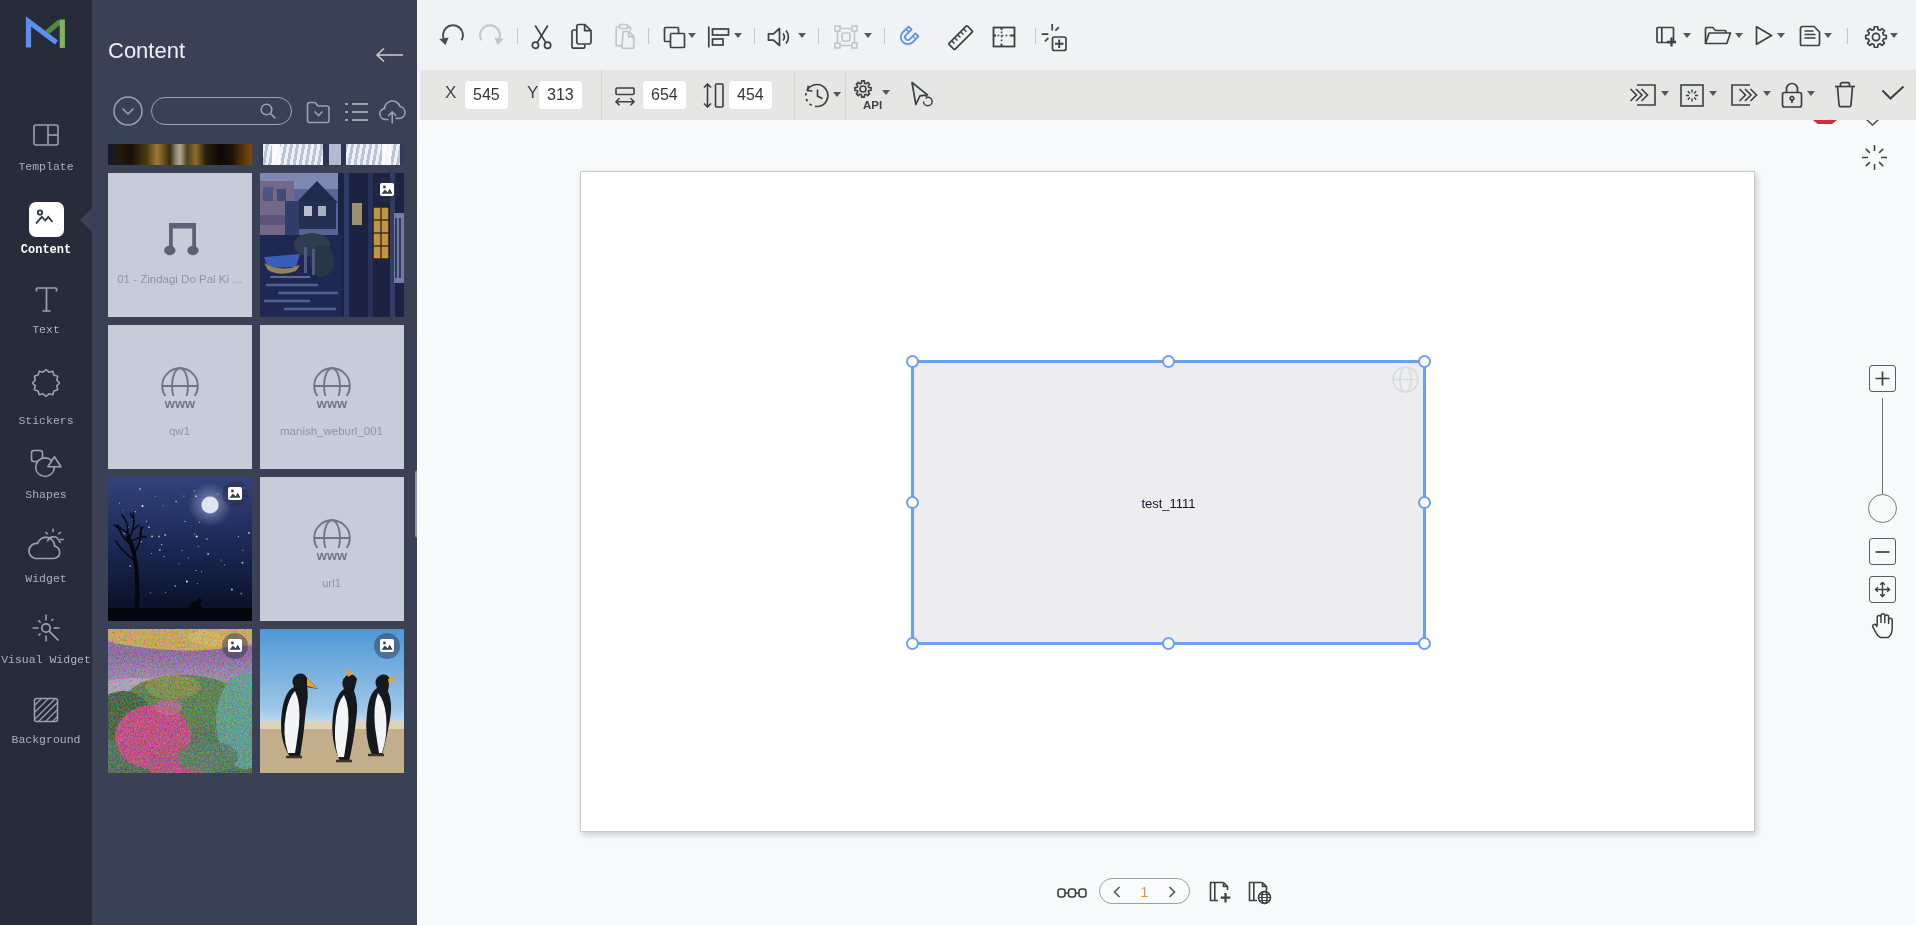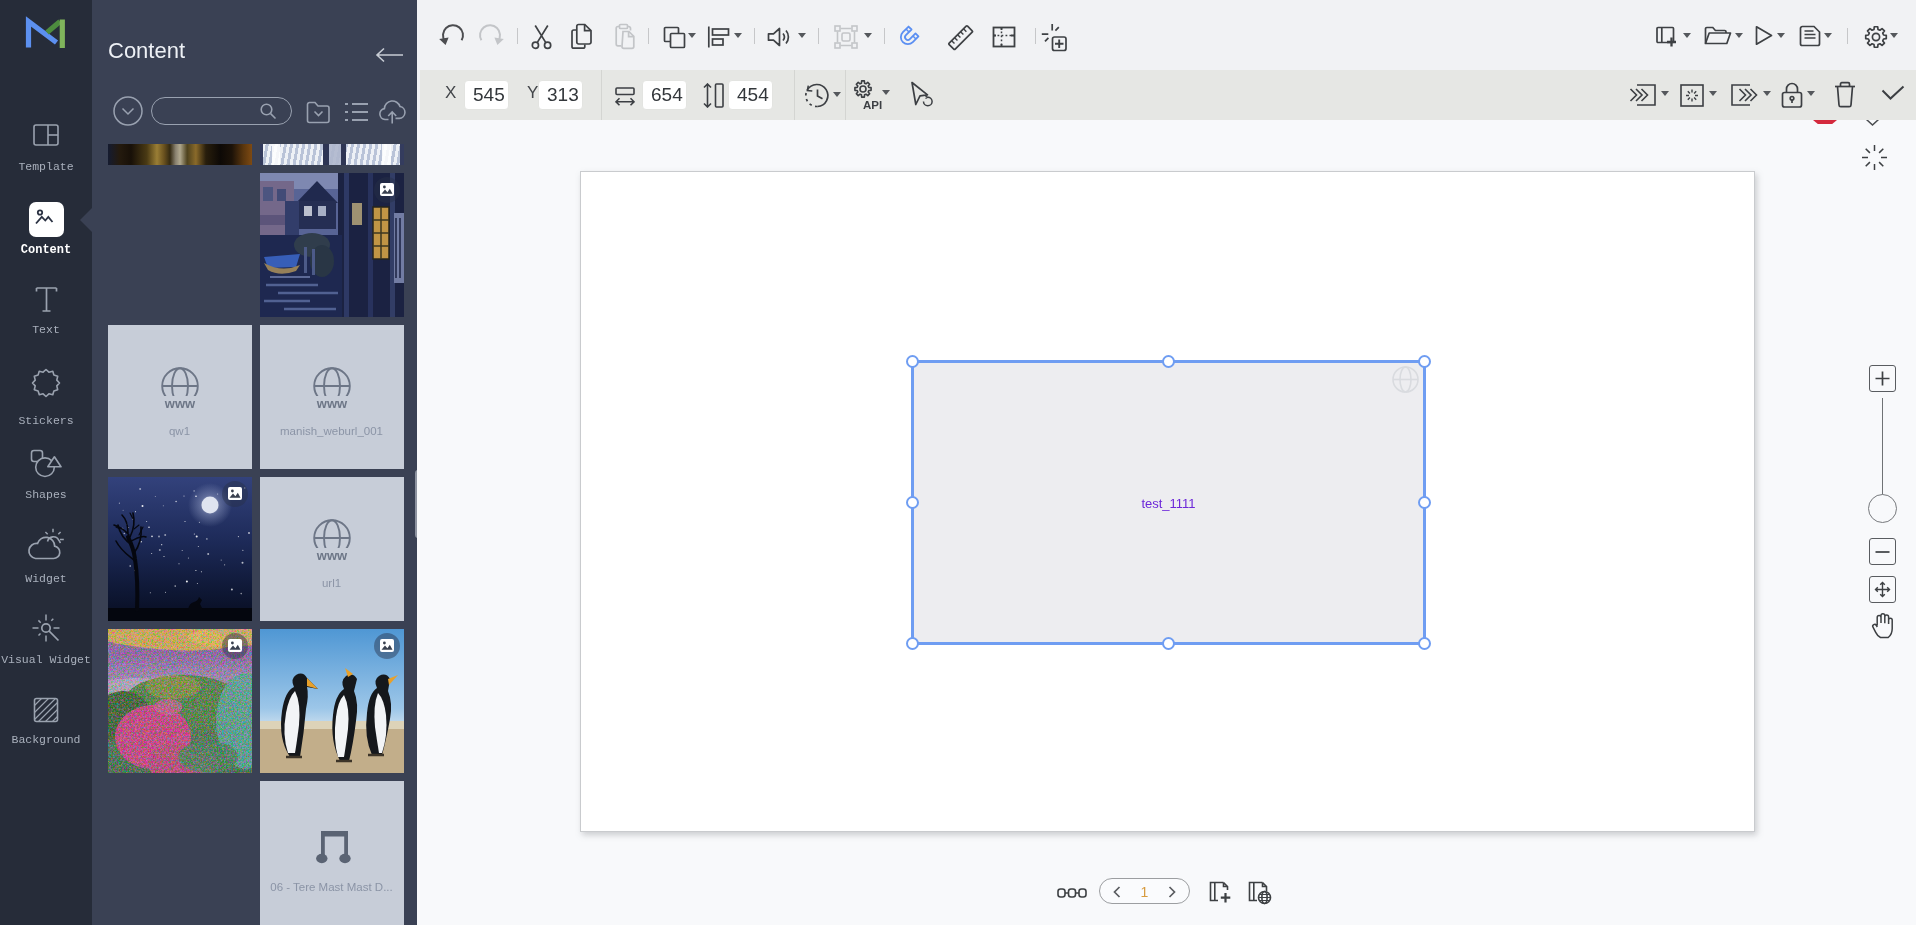--- a/index.html
+++ b/index.html
@@ -23,28 +23,28 @@
 .badge svg { position:absolute; left:6px; top:6px; }
 #scrollthumb { position:absolute; left:323px; top:470px; width:6px; height:68px; background:#8d93a0; border-radius:3px; }
 
 
 #topbars { position:absolute; left:417px; top:0; width:1499px; height:120px; background:#f1f2f4; z-index:3; }
 #toolbar2 { position:absolute; left:3px; top:70px; width:1496px; height:50px; background:#e6e7e4; }
 .tbsep1 { position:absolute; top:28px; width:1px; height:16px; background:#c6c7c9; }
 .tbsep2 { position:absolute; top:0; width:1px; height:50px; background:#d4d5d2; }
 .tbicon { position:absolute; }
 .caret { position:absolute; width:0; height:0; border-left:4px solid transparent; border-right:4px solid transparent; border-top:5px solid #55585c; }
-.tbinput { position:absolute; top:10px; width:45px; height:30px; background:#ffffff; border:1px solid #e3e4e1; border-radius:4px; font-size:19px; color:#33373b; line-height:28px; padding-left:8px; }
+.tbinput { position:absolute; top:10px; width:45px; height:30px; background:#ffffff; border:1px solid #e3e4e1; border-radius:4px; font-size:16px; color:#33373b; line-height:28px; padding-left:8px; }
 .tblabel { position:absolute; top:13px; font-size:17px; color:#43464a; }
 
 
 #canvas { position:absolute; left:417px; top:120px; width:1499px; height:805px; background:#f8f9fb; }
 #page { position:absolute; left:163px; top:51px; width:1175px; height:661px; background:#ffffff; border:1px solid #c9cbce; box-shadow:2px 3px 6px rgba(120,124,130,0.35); }
 #sel { position:absolute; left:330px; top:188px; width:515px; height:285px; background:#ededf0; border:3px solid #6f9df2; }
-#sel .txt { position:absolute; left:0; right:0; top:133px; text-align:center; font-size:13px; color:#6d28d9; }
+#sel .txt { position:absolute; left:0; right:0; top:133px; text-align:center; font-size:13px; color:#0f172a; }
 .handle { position:absolute; width:13px; height:13px; border-radius:50%; background:#ffffff; border:2px solid #6f9df2; }
 
 .zbtn { position:absolute; left:1452px; width:27px; height:27px; border:1px solid #595c60; border-radius:3px; background:transparent; }
 
 #pill { position:absolute; left:682px; top:758px; width:91px; height:26px; border:1px solid #9c9ea1; border-radius:13px; background:#fafbfd; }
 #pill .num { position:absolute; left:0; right:0; top:5px; text-align:center; font-size:14px; color:#d79b3f; }
 #redbadge { position:absolute; left:1396px; top:0px; width:24px; height:4px; background:#d42a3d; clip-path:polygon(0 0,100% 0,80% 100%,20% 100%); }
 </style>
 </head>
 <body>
@@ -142,20 +142,30 @@
   <svg width="28" height="25" viewBox="0 0 28 25" fill="none" stroke="#99a1b0" stroke-width="1.6" style="position:absolute;left:287px;top:100px">
     <path d="M9.5,19.5 h-3.5 a5.5,5.5 0 0 1 -0.6,-10.9 A8,8 0 0 1 21,6.5 a6,6 0 0 1 -0.8,11.9 h-3.7"></path>
     <path d="M13.2,23.5 V12.5 M9.2,16 l4,-4 4,4"></path>
   </svg>
   <div id="grid">
 
     <div class="tile" style="left:15.5px;top:-123px;background:#120d07;background-image:linear-gradient(90deg,#151b30 0%,#241a0e 8%,#181008 16%,#4a3a14 27%,#9a7e35 34%,#68501e 39%,#342a12 43%,#8a8270 47%,#b0a88e 50%,#4e421e 55%,#8a6a2a 61%,#281e0c 68%,#0d0906 78%,#1c1208 86%,#5a360e 94%,#7e4a12 100%)"></div>
     <div class="tile" style="left:167.5px;top:-123px;background-color:#c6cede;background-image:linear-gradient(90deg,#343c5e 0 2%,rgba(0,0,0,0) 2% 8%,rgba(255,255,255,0.85) 8% 14%,rgba(0,0,0,0) 14% 44%,#2e3554 44% 48%,rgba(175,183,205,0.9) 48% 56%,#2e3554 56% 60%,rgba(0,0,0,0) 60% 85%,rgba(255,255,255,0.85) 85% 91%,rgba(0,0,0,0) 91% 97%,#343c5e 97% 100%),repeating-linear-gradient(100deg,#eef1f6 0 3px,#b9c3d8 3px 6px)">
     </div>
 
+    <div class="tile" style="left:15.5px;top:29px">
+      <svg width="38" height="36" viewBox="0 0 38 36" fill="#5a6373" style="position:absolute;left:54px;top:48px">
+        <rect x="7" y="2" width="27" height="5.5"></rect>
+        <rect x="7" y="2" width="3.8" height="26"></rect>
+        <rect x="30.2" y="2" width="3.8" height="26"></rect>
+        <ellipse cx="7.8" cy="29.5" rx="5.7" ry="4.7"></ellipse>
+        <ellipse cx="31" cy="29.5" rx="5.7" ry="4.7"></ellipse>
+      </svg>
+      <div class="tcap">01 - Zindagi Do Pal Ki ...</div>
+    </div>
     <div class="tile" style="left:167.5px;top:29px">
       <svg width="144" height="144" viewBox="0 0 144 144">
         <rect width="144" height="144" fill="#6a76ab"></rect>
         <rect width="144" height="16" fill="#9aa5cf"></rect>
         <rect x="0" y="8" width="34" height="62" fill="#8d7c9d"></rect>
         <rect x="3" y="14" width="10" height="14" fill="#5a6390"></rect>
         <rect x="17" y="16" width="9" height="12" fill="#4e5685"></rect>
         <rect x="0" y="42" width="30" height="10" fill="#6f6288"></rect>
         <polygon points="36,30 57,8 78,30" fill="#222b50"></polygon>
         <rect x="38" y="28" width="38" height="28" fill="#283156"></rect>
@@ -398,30 +408,20 @@
       </svg>
       <div class="badge">
           <svg width="14" height="13" viewBox="0 0 14 13">
             <rect width="14" height="13" rx="2" fill="#fff"></rect>
             <circle cx="4.4" cy="4" r="1.4" fill="#39404f"></circle>
             <path d="M1.5,10.8 L5,6.6 L7.4,9.2 L9.8,5.8 L12.5,10.8 z" fill="#39404f"></path>
           </svg>
         </div>
     </div>
 
-    <div class="tile" style="left:167.5px;top:637px">
-      <svg width="38" height="36" viewBox="0 0 38 36" fill="#5a6373" style="position:absolute;left:54px;top:48px">
-        <rect x="7" y="2" width="27" height="5.5"></rect>
-        <rect x="7" y="2" width="3.8" height="26"></rect>
-        <rect x="30.2" y="2" width="3.8" height="26"></rect>
-        <ellipse cx="7.8" cy="29.5" rx="5.7" ry="4.7"></ellipse>
-        <ellipse cx="31" cy="29.5" rx="5.7" ry="4.7"></ellipse>
-      </svg>
-      <div class="tcap">06 - Tere Mast Mast D...</div>
-    </div>
   </div>
   <div id="scrollthumb"></div>
 </div>
 
 <div id="topbars">
   <div id="toolbar1">
 
     <svg class="tbicon" style="left:21px;top:24px" width="27" height="25" viewBox="0 0 27 25" fill="none" stroke="#4c4d50" stroke-width="2">
       <path d="M23.6,16.3 A10,10 0 1 0 6.9,17.1"></path>
       <polygon points="1.2,14.9 7.6,20.9 10.6,13.4" fill="#4c4d50" stroke="none"></polygon>

